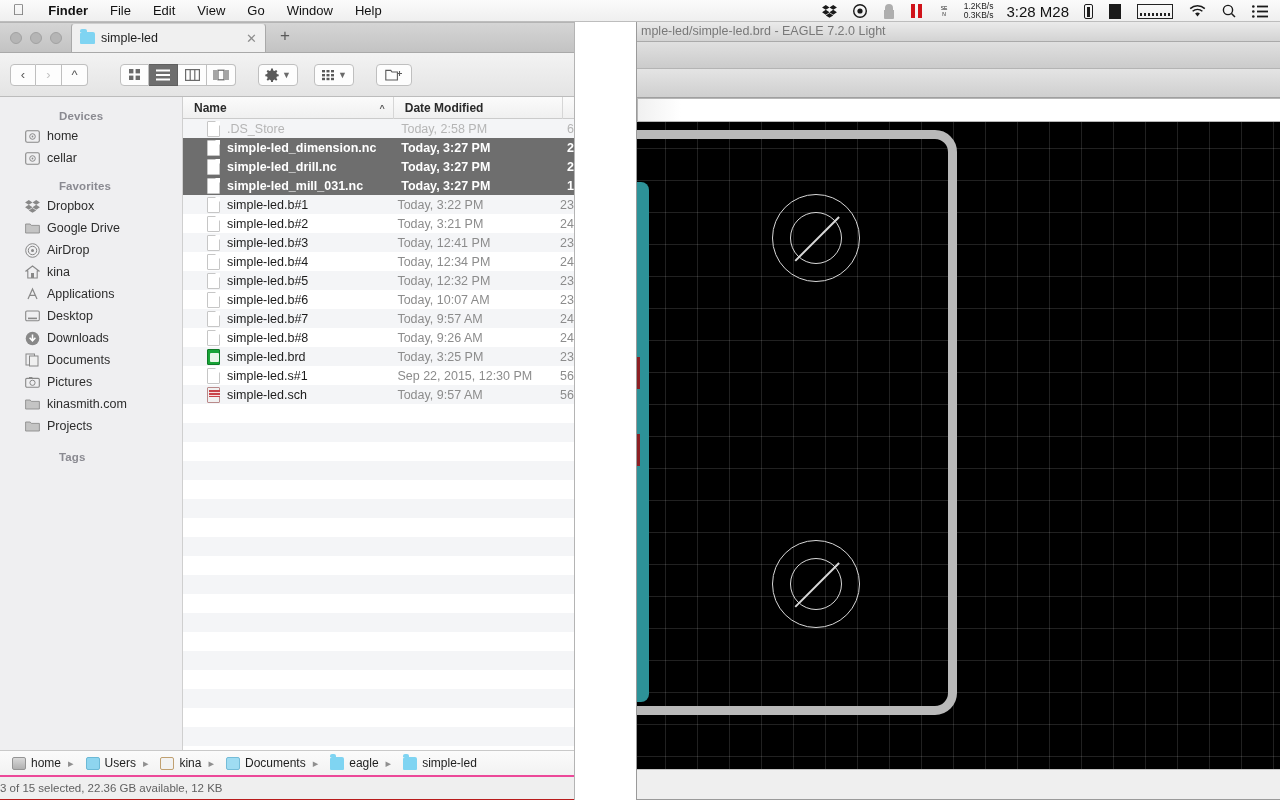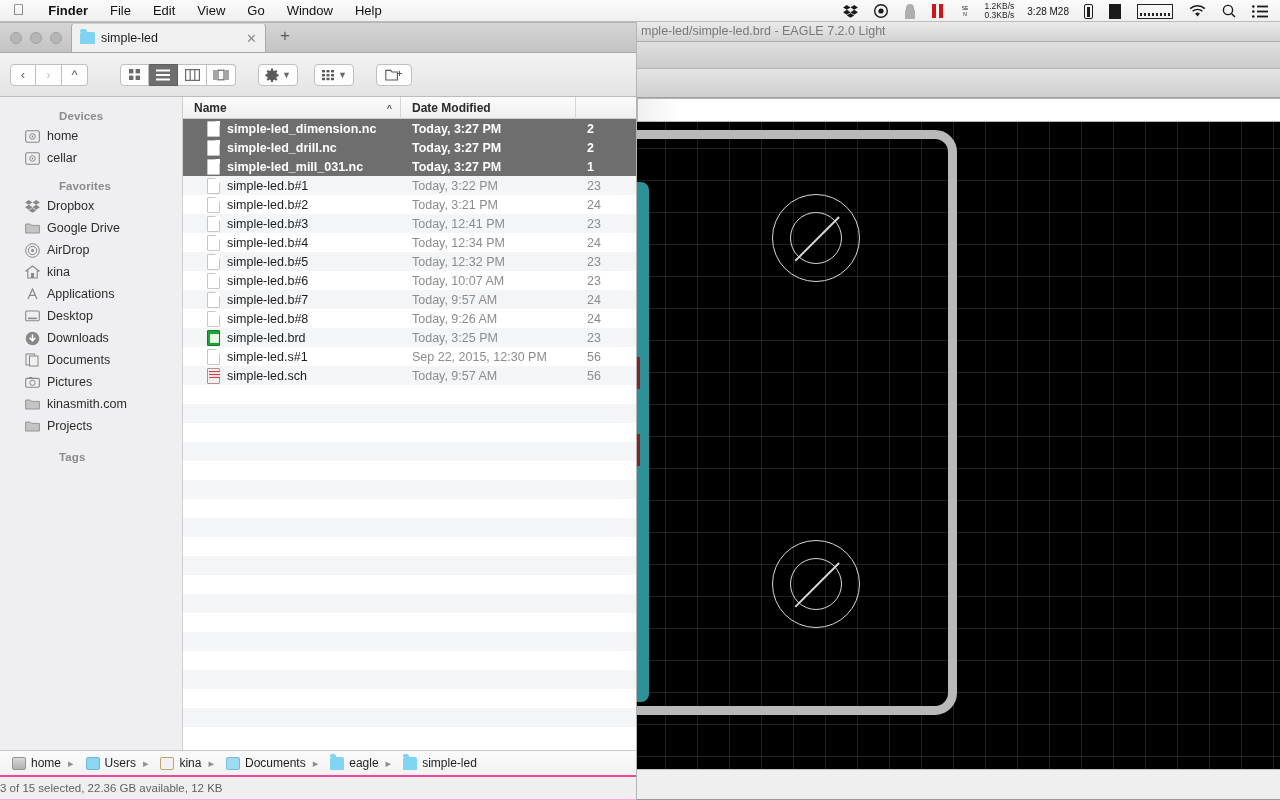--- a/index.html
+++ b/index.html
@@ -99,32 +99,32 @@
   }
   .menubar .left { display:flex; align-items:center; }
   .menubar .apple { padding:0 13px 2px 13px; font-size:15px; color:#3a3a3a; }
   .menubar .mi { padding:0 11px; color:#121212; }
   .menubar .mi.bold { font-weight:bold; }
   .menubar .right { position:absolute; right:0; top:0; height:22px; display:flex; align-items:center; gap:0; }
   .mb-icon { display:flex; align-items:center; justify-content:center; height:22px; padding:0 8px; color:#2b2b2b; }
   .pause-bars { display:flex; gap:3px; }
   .pause-bars i { display:block; width:4px; height:14px; background:#d0131a; }
   .net-speed { font-size:8.5px; line-height:9px; color:#1c1c1c; text-align:right; padding:0 6px; }
-  .mb-clock { font-size:10px; color:#121212; padding:0 7px; }
+  .mb-clock { font-size:15px; color:#121212; padding:0 7px; }
   .batt { width:9px; height:15px; border:1.4px solid #1d1d1d; border-radius:2px; position:relative; }
   .batt::after { content:""; position:absolute; left:2px; top:2px; width:3px; height:10px; background:#1d1d1d; }
   .blkbox { width:12px; height:15px; background:#1a1a1a; }
   .spark { width:36px; height:15px; border:1.3px solid #222; position:relative; }
   .spark::after{content:"";position:absolute;left:2px;bottom:2px;width:30px;height:3px;
     background:repeating-linear-gradient(90deg,#222 0 2px,transparent 2px 4px);}
 
   
   .finder {
-    position:absolute; left:0; top:22px; width:637px; height:778px;
-    background:#f9a8d4; border:1px solid #b4b4b4; border-left:none; border-bottom:none;
+    position:absolute; left:0; top:22px; width:575px; height:778px;
+    background:#b91c1c; border:1px solid #b4b4b4; border-left:none; border-bottom:none;
     z-index:60; overflow:hidden;
   }
   .tabbar {
     height:30px; background:linear-gradient(#d5d5d5,#c3c3c3);
     display:flex; align-items:flex-end; border-bottom:1px solid #a9a9a9;
     position:relative;
   }
   .traffic { display:flex; gap:8px; align-items:center; padding:0 9px 8px 10px; }
   .traffic span { width:12px; height:12px; border-radius:50%; background:#b5b5b5; border:.5px solid #a2a2a2; }
   .tab {
@@ -584,20 +584,28 @@
           <div class="col-name">
             <span>Name</span>
             <span class="sortarrow">^</span>
           </div>
           <div class="col-date">
             <span>Date Modified</span>
           </div>
           <div class="col-size"></div>
         </div>
         <div id="rows">
+            <div class="row odd dim">
+              <div class="r-name">
+                <span class="ficon doc"></span>
+                <span>.DS_Store</span>
+              </div>
+              <div class="r-date">Today, 2:58 PM</div>
+              <div class="r-size">6</div>
+            </div>
             <div class="row sel">
               <div class="r-name">
                 <span class="ficon doc"></span>
                 <span>simple-led_dimension.nc</span>
               </div>
               <div class="r-date">Today, 3:27 PM</div>
               <div class="r-size">2</div>
             </div>
             <div class="row sel">
               <div class="r-name">

